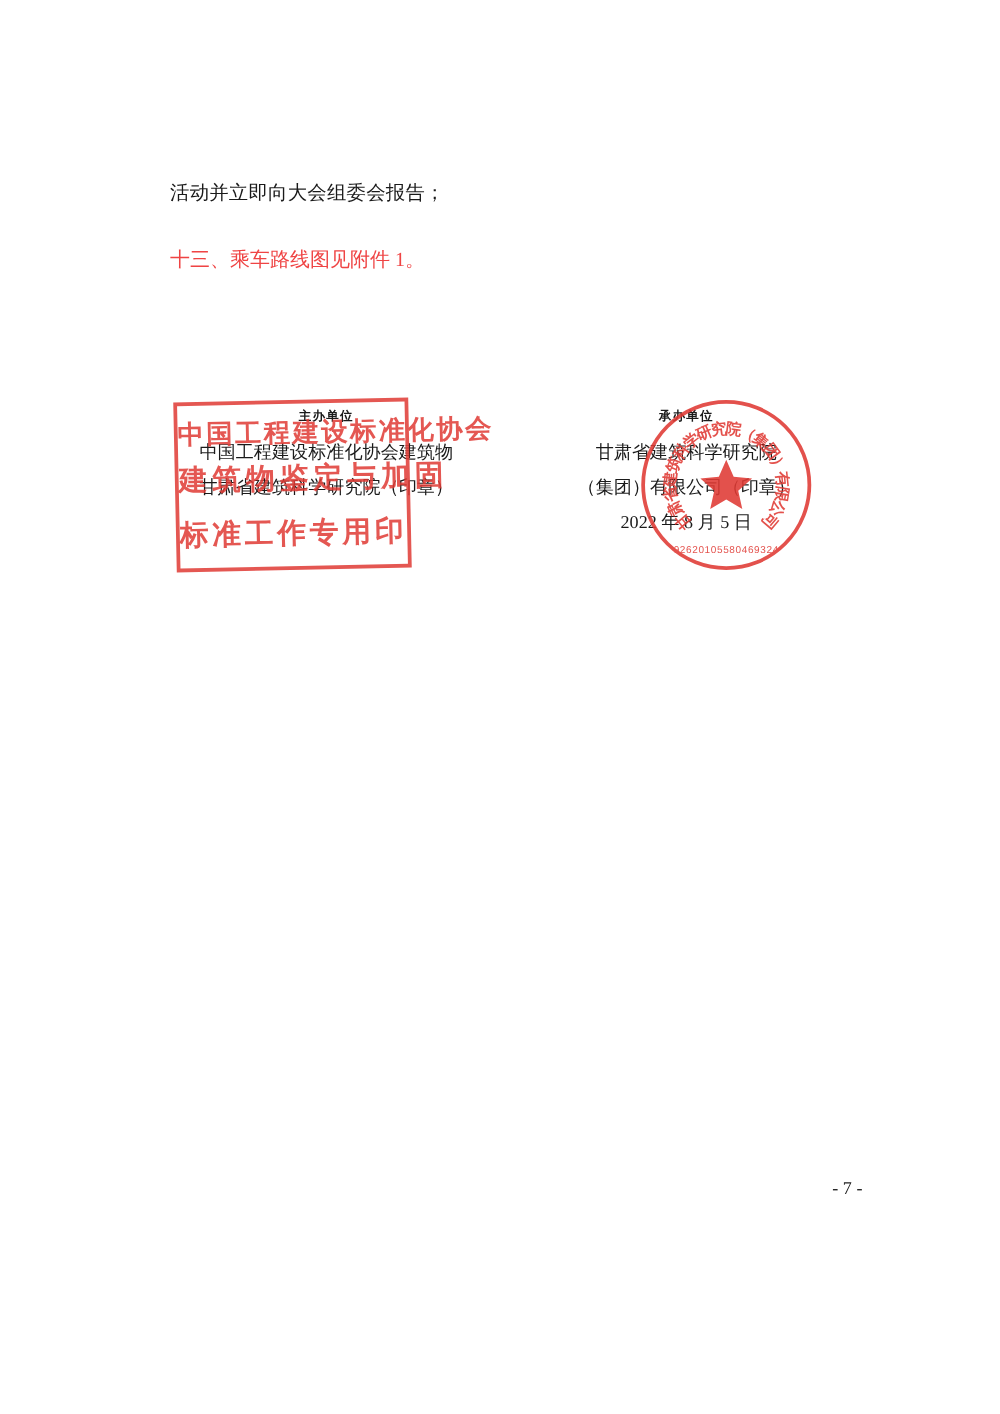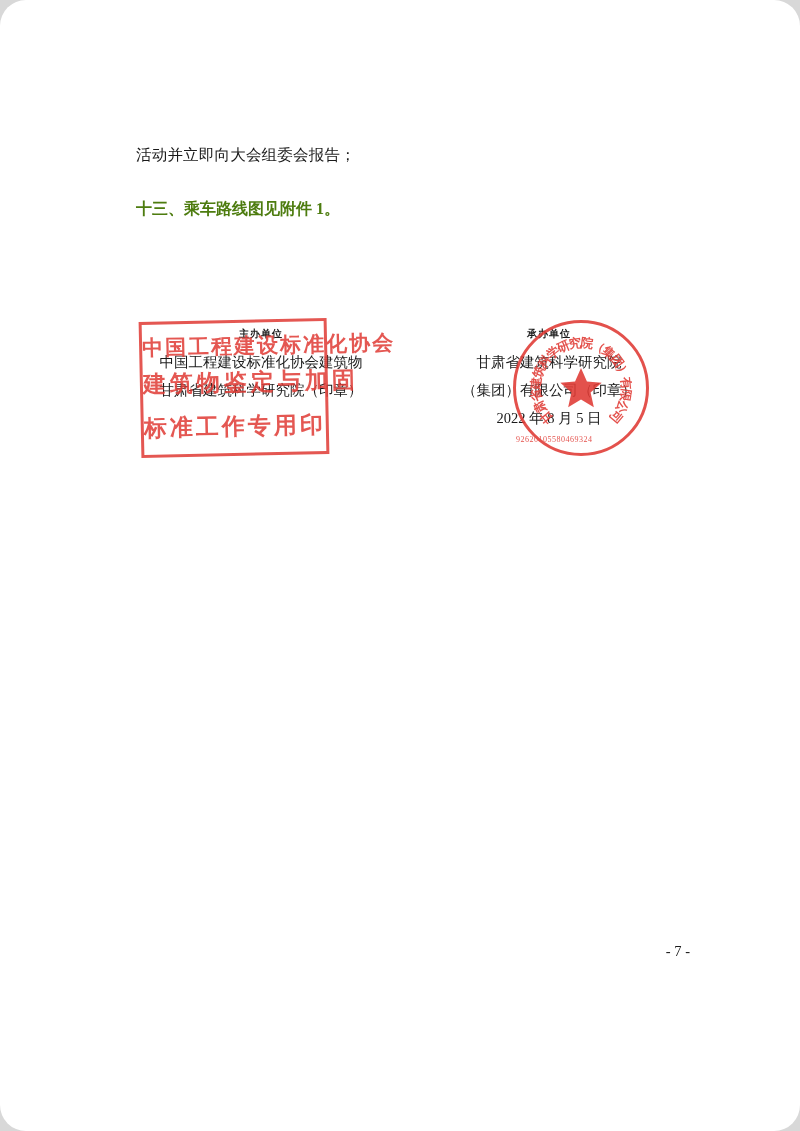--- a/index.html
+++ b/index.html
@@ -10,21 +10,20 @@
   body {
     font-family: "Liberation Serif", "DejaVu Serif", serif;
   }
   .page {
     position: relative;
     width: 800px;
     height: 1131px;
     background: #ffffff;
     overflow: hidden;
     margin: 0 auto;
-    border-radius: 26px;
   }
   .content {
     position: absolute;
     left: 136px;
     top: 140px;
     width: 520px;
   }
   .para {
     font-size: 15.5px;
     line-height: 30px;
@@ -32,22 +31,22 @@
     letter-spacing: 0.2px;
     text-align: justify;
     margin: 0;
   }
   .para.indent {
     text-indent: 31px;
   }
   .section-title {
     font-size: 16px;
     line-height: 30px;
-    font-weight: bold;
-    color: #4d7c0f;
+    font-weight: normal;
+    color: #ef4444;
     margin: 0;
     padding-top: 24px;
   }
   
   .sign-block {
     position: absolute;
     left: 136px;
     top: 320px;
     width: 520px;
     height: 160px;
@@ -129,24 +128,24 @@
     top: 50%;
     font-size: 12.5px;
     font-weight: bold;
     transform-origin: 0 0;
   }
   .seal-round .bottom-text {
     position: absolute;
     left: 0;
     bottom: 9px;
     width: 100%;
-    text-align: left;
+    text-align: center;
     font-size: 8px;
     letter-spacing: 0.5px;
-    font-family: Liberation Serif, serif;
+    font-family: Liberation Sans, sans-serif;
   }
   .star {
     position: absolute;
     left: 50%;
     top: 50%;
     width: 46px;
     height: 46px;
     margin-left: -23px;
     margin-top: -23px;
     color: #e03a34;

